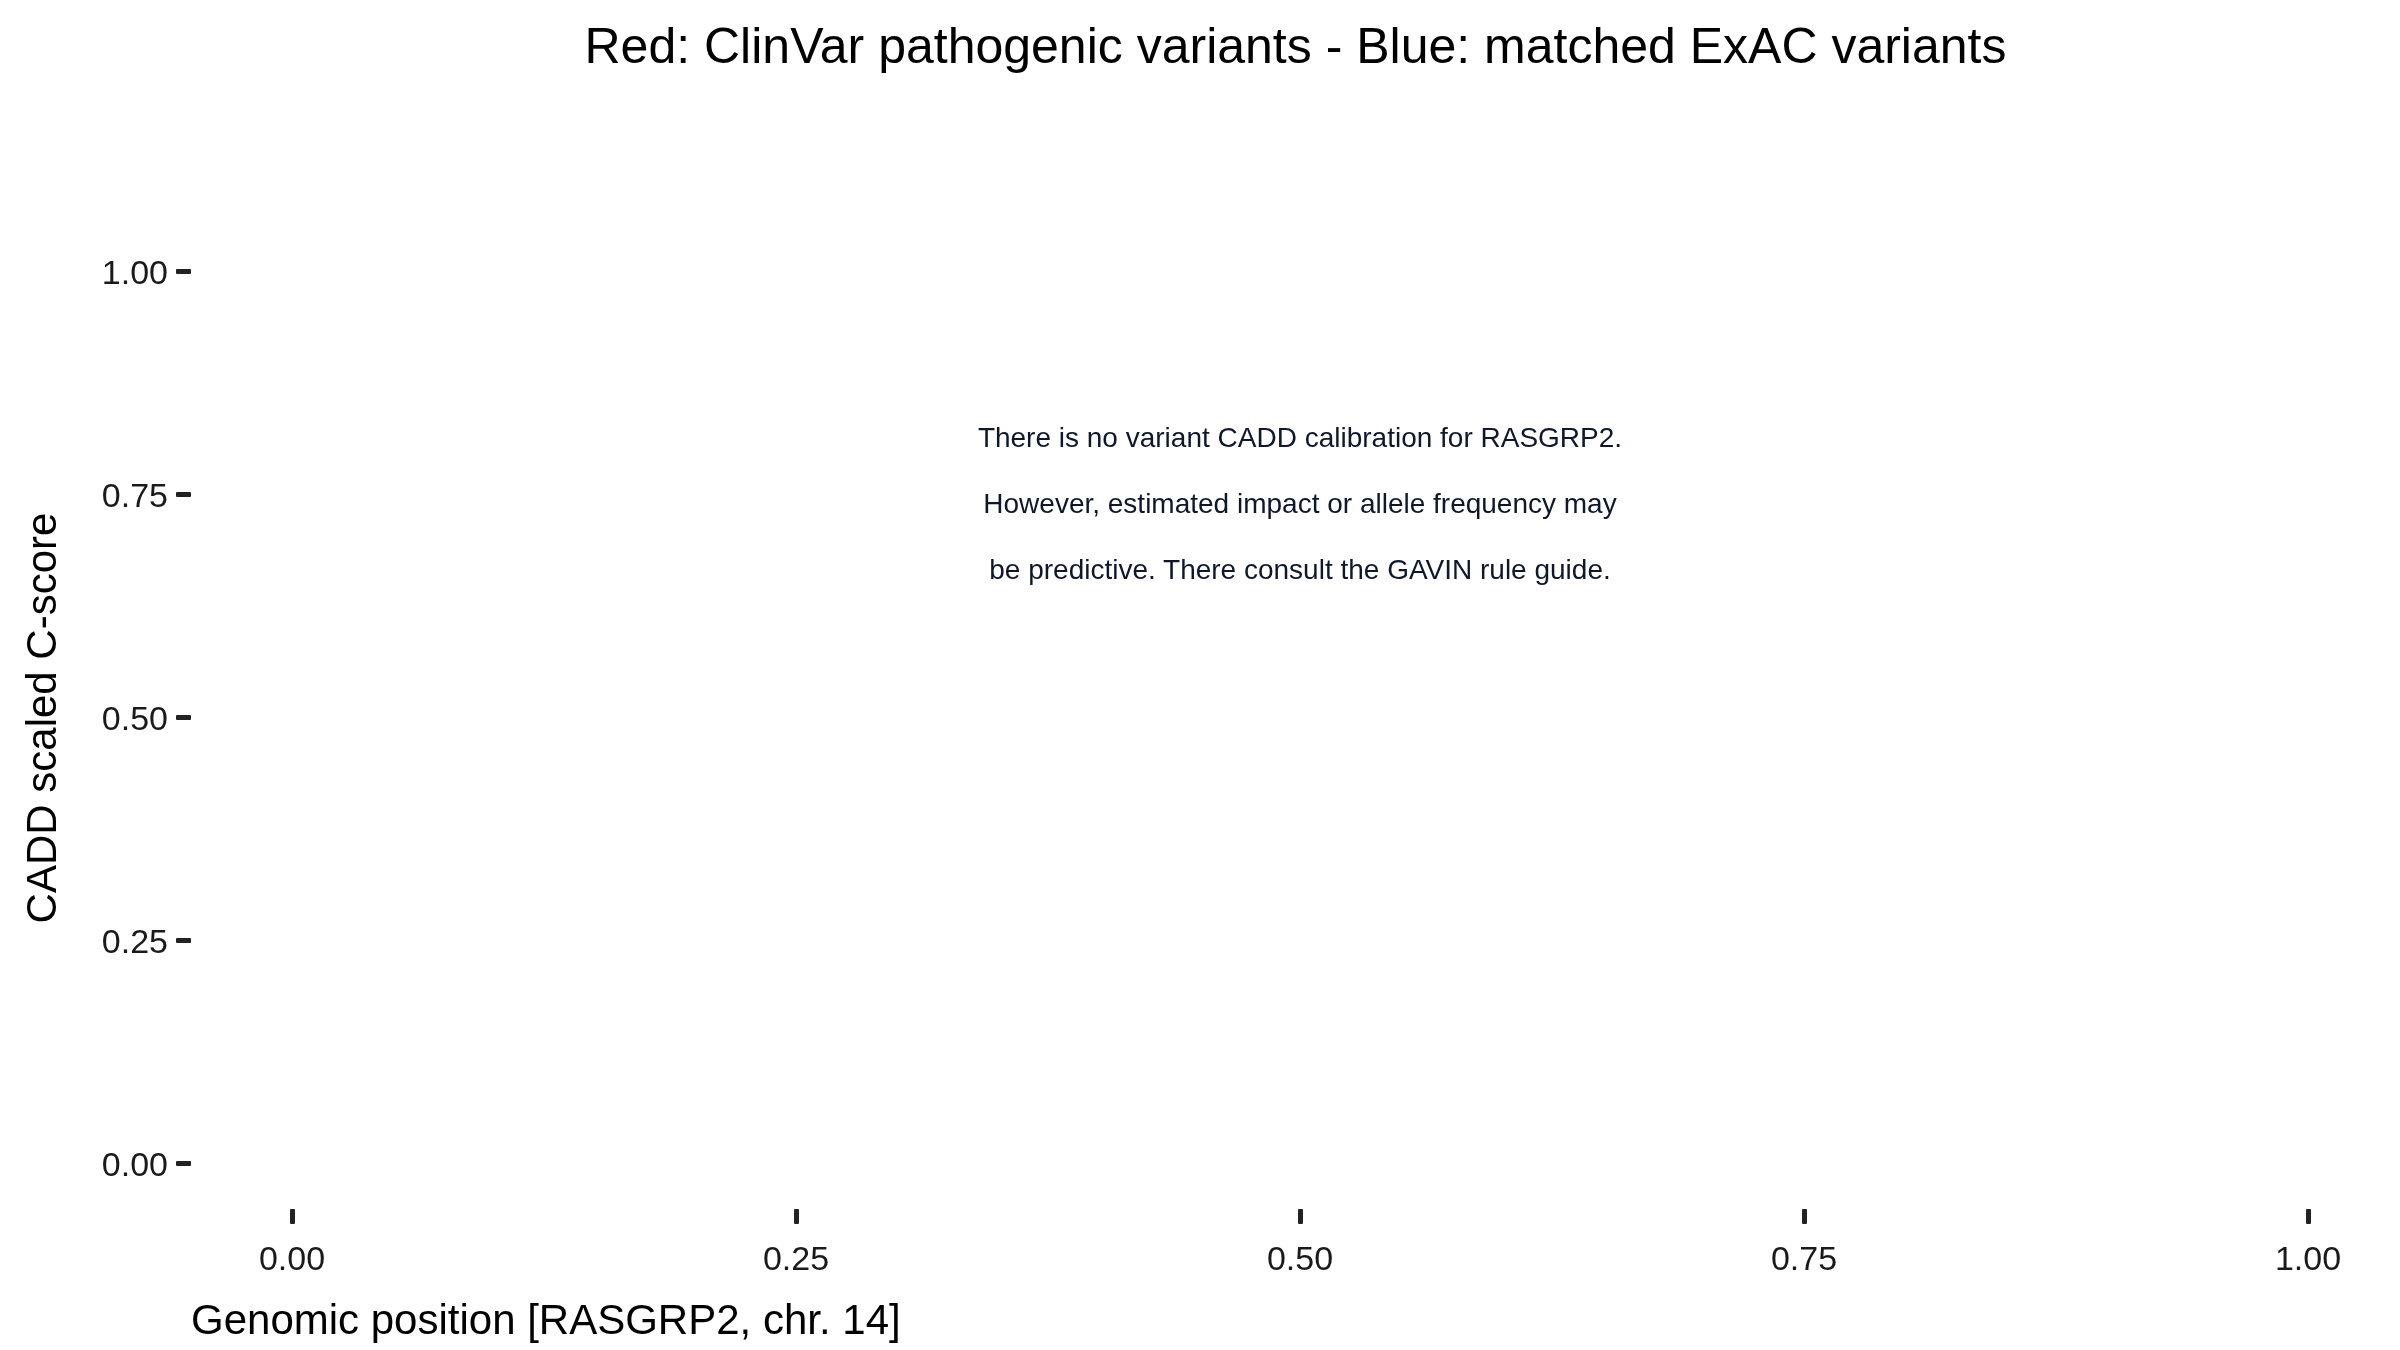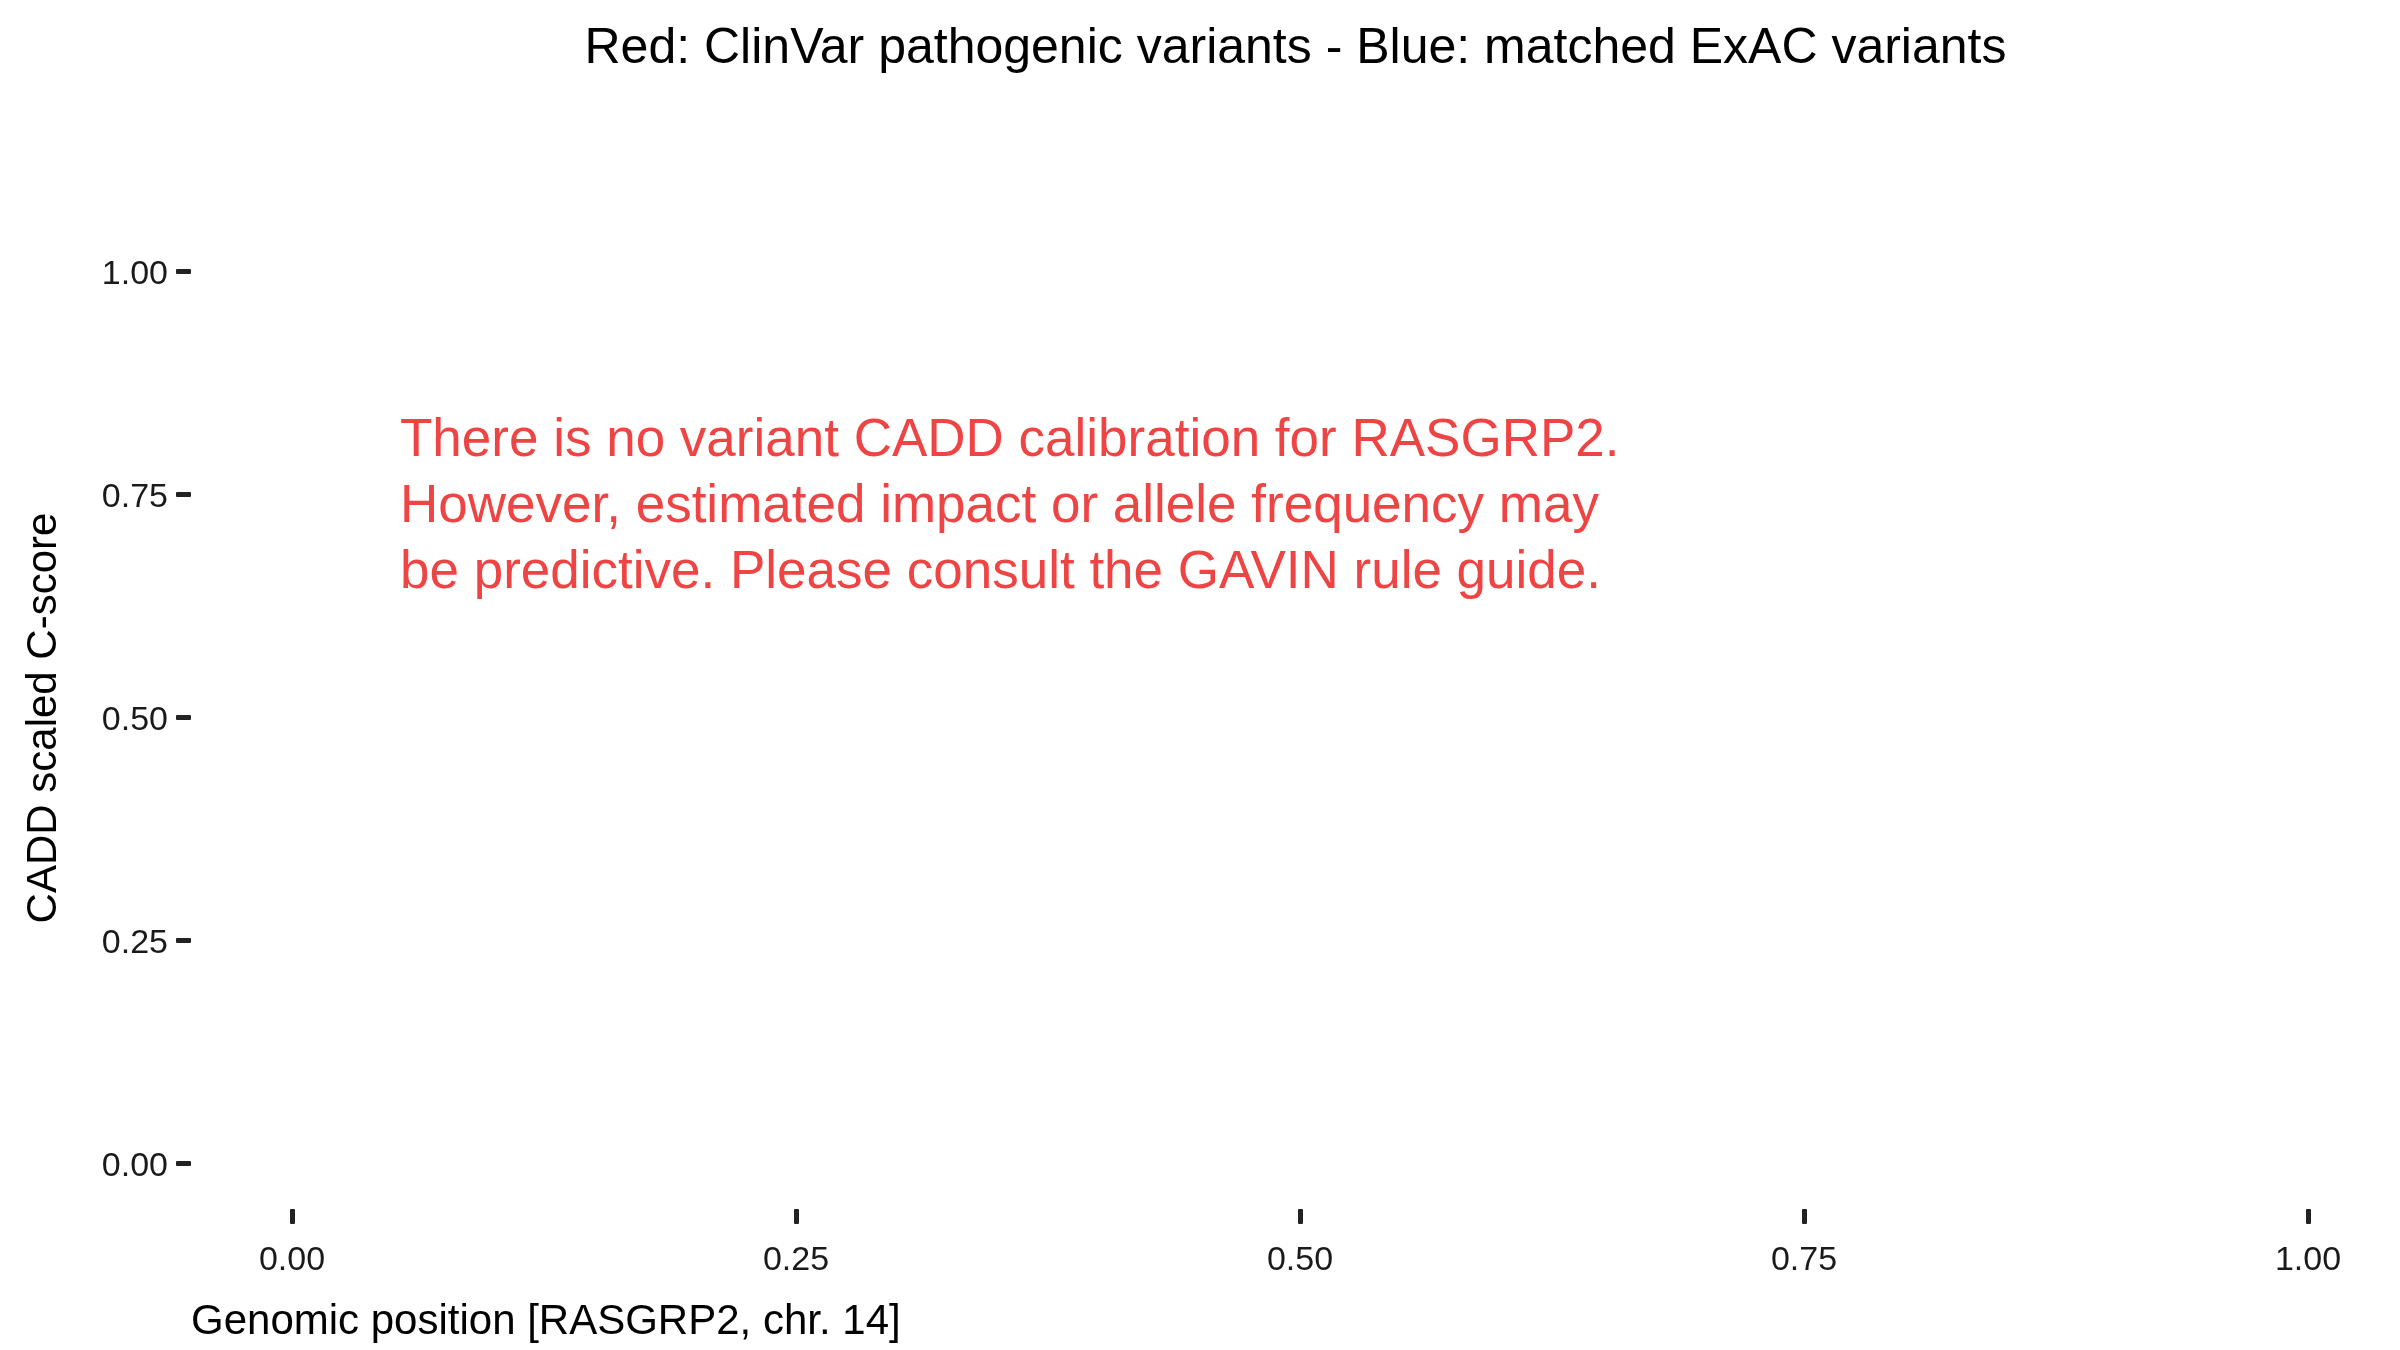--- a/index.html
+++ b/index.html
@@ -32,24 +32,24 @@
     width: 2209px;
     height: 982px;
     background: #ffffff;
   }
   
   .annotation {
     position: absolute;
     left: 400px;
     top: 405px;
     width: 1800px;
-    text-align: left;
-    font-size: 53px;
+    text-align: center;
+    font-size: 28px;
     line-height: 66px;
-    color: #ef4444;
+    color: #0f172a;
   }
   
   .y-axis-title {
     position: absolute;
     left: 42px;
     top: 718px;
     transform: translate(-50%, -50%) rotate(-90deg);
     white-space: nowrap;
     font-size: 42px;
     color: #000000;
@@ -107,21 +107,21 @@
 
   <div class="title-block">
     <div>Red: ClinVar pathogenic variants - Blue: matched ExAC variants</div>
   </div>
 
   <div class="plot-panel"></div>
 
   <div class="annotation">
     <div>There is no variant CADD calibration for RASGRP2.</div>
     <div>However, estimated impact or allele frequency may</div>
-    <div>be predictive. Please consult the GAVIN rule guide.</div>
+    <div>be predictive. There consult the GAVIN rule guide.</div>
   </div>
 
   <div class="y-axis-title">CADD scaled C-score</div>
 
   <div class="y-tick-label" style="top:252px;">1.00</div>
   <div class="y-tick-label" style="top:475px;">0.75</div>
   <div class="y-tick-label" style="top:698px;">0.50</div>
   <div class="y-tick-label" style="top:921px;">0.25</div>
   <div class="y-tick-label" style="top:1144px;">0.00</div>
 

